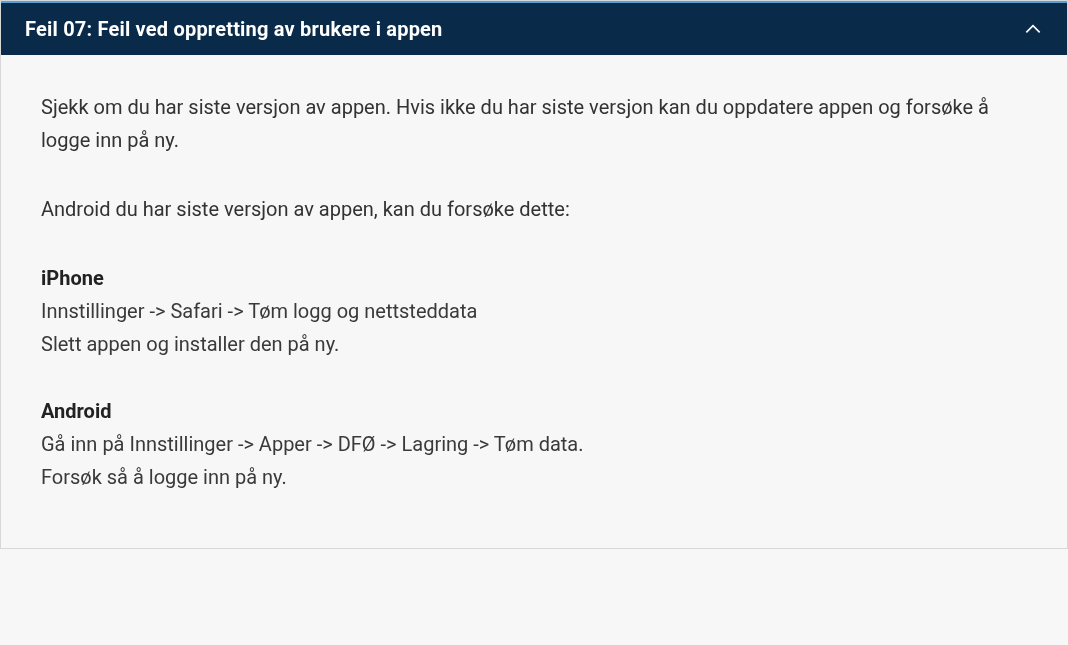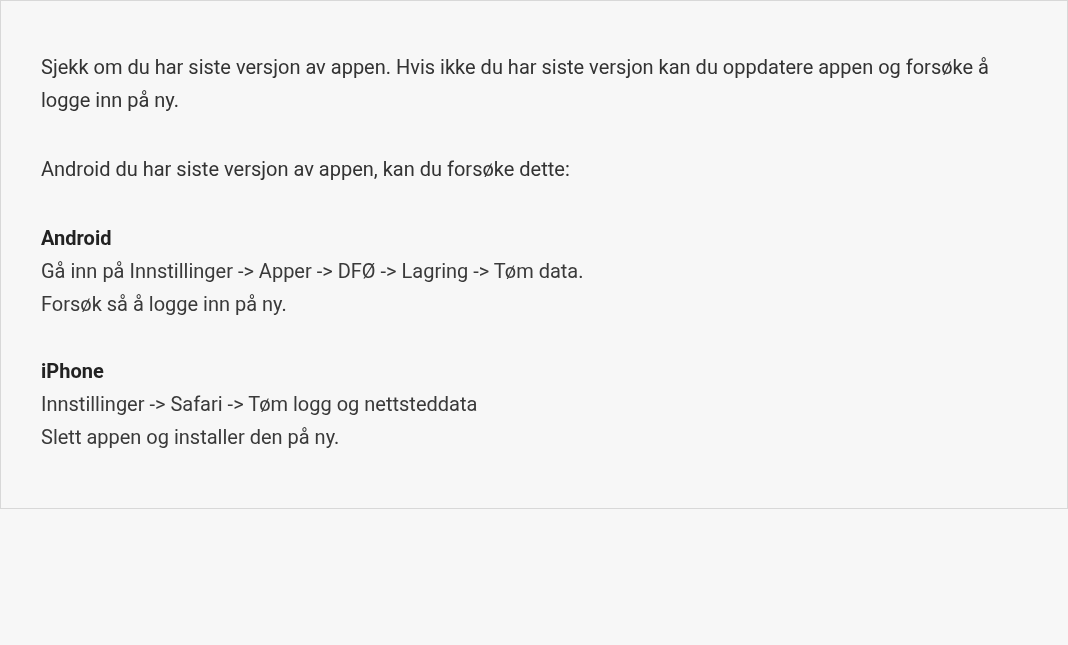--- a/index.html
+++ b/index.html
@@ -46,46 +46,53 @@
     }
     .accordion-body {
       padding: 36px 40px 20px 40px;
       background-color: #f7f7f7;
       color: #333333;
       font-size: 20px;
       line-height: 1.65;
     }
     .paragraph {
       margin-bottom: 36px;
-      margin-top: 14px;
     }
     .section-heading {
       font-weight: 700;
       color: #222222;
     }
     .section-block {
       margin-bottom: 34px;
     }
     .section-line {
       color: #3a3a3a;
     }
   </style>
 </head>
 <body>
 
 <div class="accordion-container">
+  <div class="accordion-header">
+    <span class="accordion-title">Feil 07: Feil ved oppretting av brukere i appen</span>
+    <span class="chevron-icon">
+      <svg viewBox="0 0 24 24" width="20" height="20">
+        <polyline points="4,16 12,8 20,16"></polyline>
+      </svg>
+    </span>
+  </div>
   <div class="accordion-body">
     <p class="paragraph">Sjekk om du har siste versjon av appen. Hvis ikke du har siste versjon kan du oppdatere appen og forsøke å logge inn på ny.</p>
     <p class="paragraph">Android du har siste versjon av appen, kan du forsøke dette:</p>
+
+    <div class="section-block">
+      <div class="section-heading">iPhone</div>
+      <div class="section-line">Innstillinger -&gt; Safari -&gt; Tøm logg og nettsteddata</div>
+      <div class="section-line">Slett appen og installer den på ny.</div>
+    </div>
 
     <div class="section-block">
       <div class="section-heading">Android</div>
       <div class="section-line">Gå inn på Innstillinger -&gt; Apper -&gt; DFØ -&gt; Lagring -&gt; Tøm data.</div>
       <div class="section-line">Forsøk så å logge inn på ny.</div>
     </div>
-
-    <div class="section-block">
-      <div class="section-heading">iPhone</div>
-      <div class="section-line">Innstillinger -&gt; Safari -&gt; Tøm logg og nettsteddata</div>
-      <div class="section-line">Slett appen og installer den på ny.</div>
-    </div>
   </div>
 </div>
 
 </body></html>

